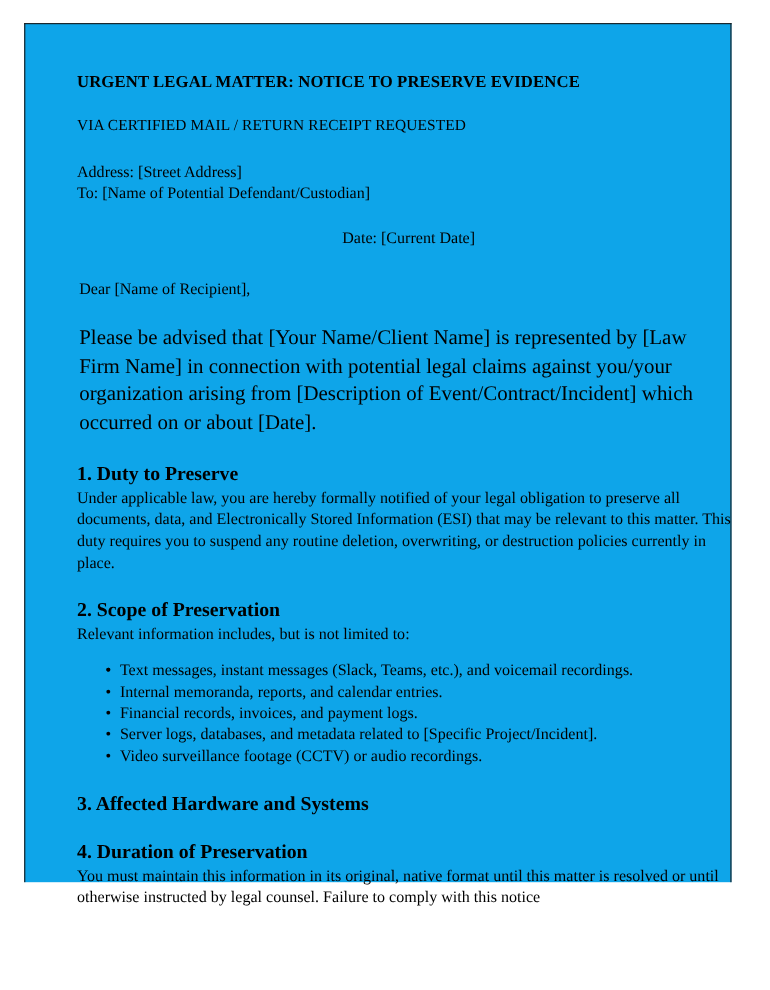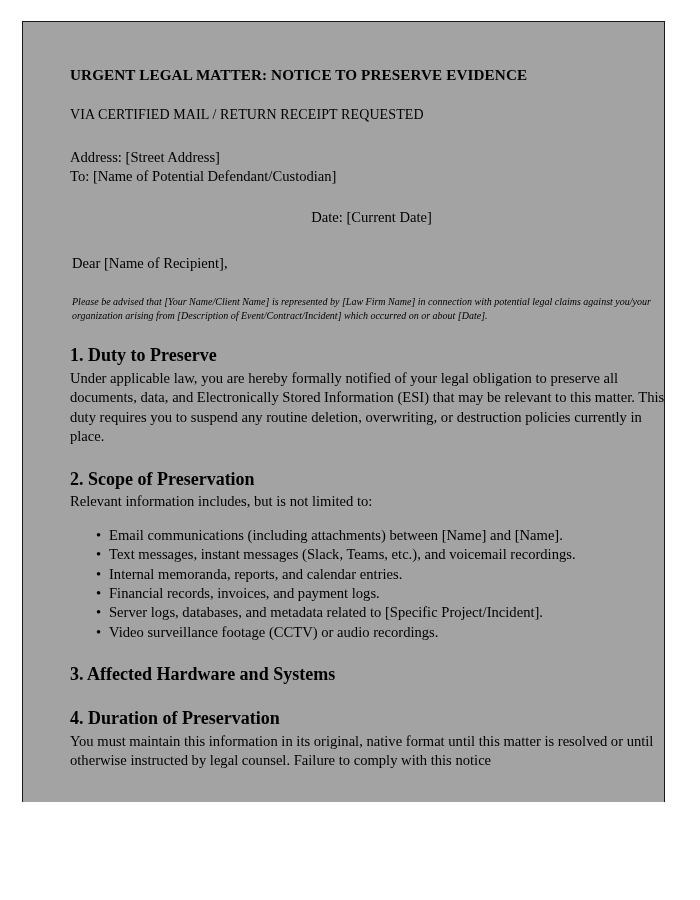--- a/index.html
+++ b/index.html
@@ -20,21 +20,21 @@
   .page-frame {
     position: absolute;
     left: 22px;
     top: 21px;
     width: 643px;
     height: 781px;
     border-left: 1.6px solid #1a1a1a;
     border-right: 1.6px solid #1a1a1a;
     border-top: 1.6px solid #1a1a1a;
     border-bottom: none;
-    background: #a3a3a3;
+    background: #0ea5e9;
     box-sizing: border-box;
   }
 
   .page-body {
     position: absolute;
     left: 47px;
     top: 44px;
     width: 603px;
   }
 
@@ -75,25 +75,24 @@
     width: 597px;
   }
 
   .salutation {
     font-size: 14.6px;
     line-height: 1.33;
     margin: 0 0 22px 2px;
   }
 
   .intro-para {
-    font-size: 10px;
+    font-size: 19px;
     line-height: 1.345;
     margin: 0 0 22px 2px;
     width: 592px;
-    font-style: italic;
   }
 
   .section { margin: 0 0 21px 0; }
   .section-heading {
     font-size: 18px;
     font-weight: bold;
     line-height: 1.3;
     margin: 0 0 1px 0;
   }
   .section-text {
@@ -149,21 +148,20 @@
       <div class="section-heading">1. Duty to Preserve</div>
       <p class="section-text">Under applicable law, you are hereby formally notified of your legal obligation to preserve all documents, data, and Electronically Stored Information (ESI) that may be relevant to this matter. This duty requires you to suspend any routine deletion, overwriting, or destruction policies currently in place.</p>
     </div>
 
     <div class="section">
       <div class="section-heading">2. Scope of Preservation</div>
       <p class="section-text">Relevant information includes, but is not limited to:</p>
       <ul class="bullet-list">
         <li>
           <span class="bullet-dot">•</span>
-          <span>Email communications (including attachments) between [Name] and [Name].</span>
         </li>
         <li>
           <span class="bullet-dot">•</span>
           <span>Text messages, instant messages (Slack, Teams, etc.), and voicemail recordings.</span>
         </li>
         <li>
           <span class="bullet-dot">•</span>
           <span>Internal memoranda, reports, and calendar entries.</span>
         </li>
         <li>

